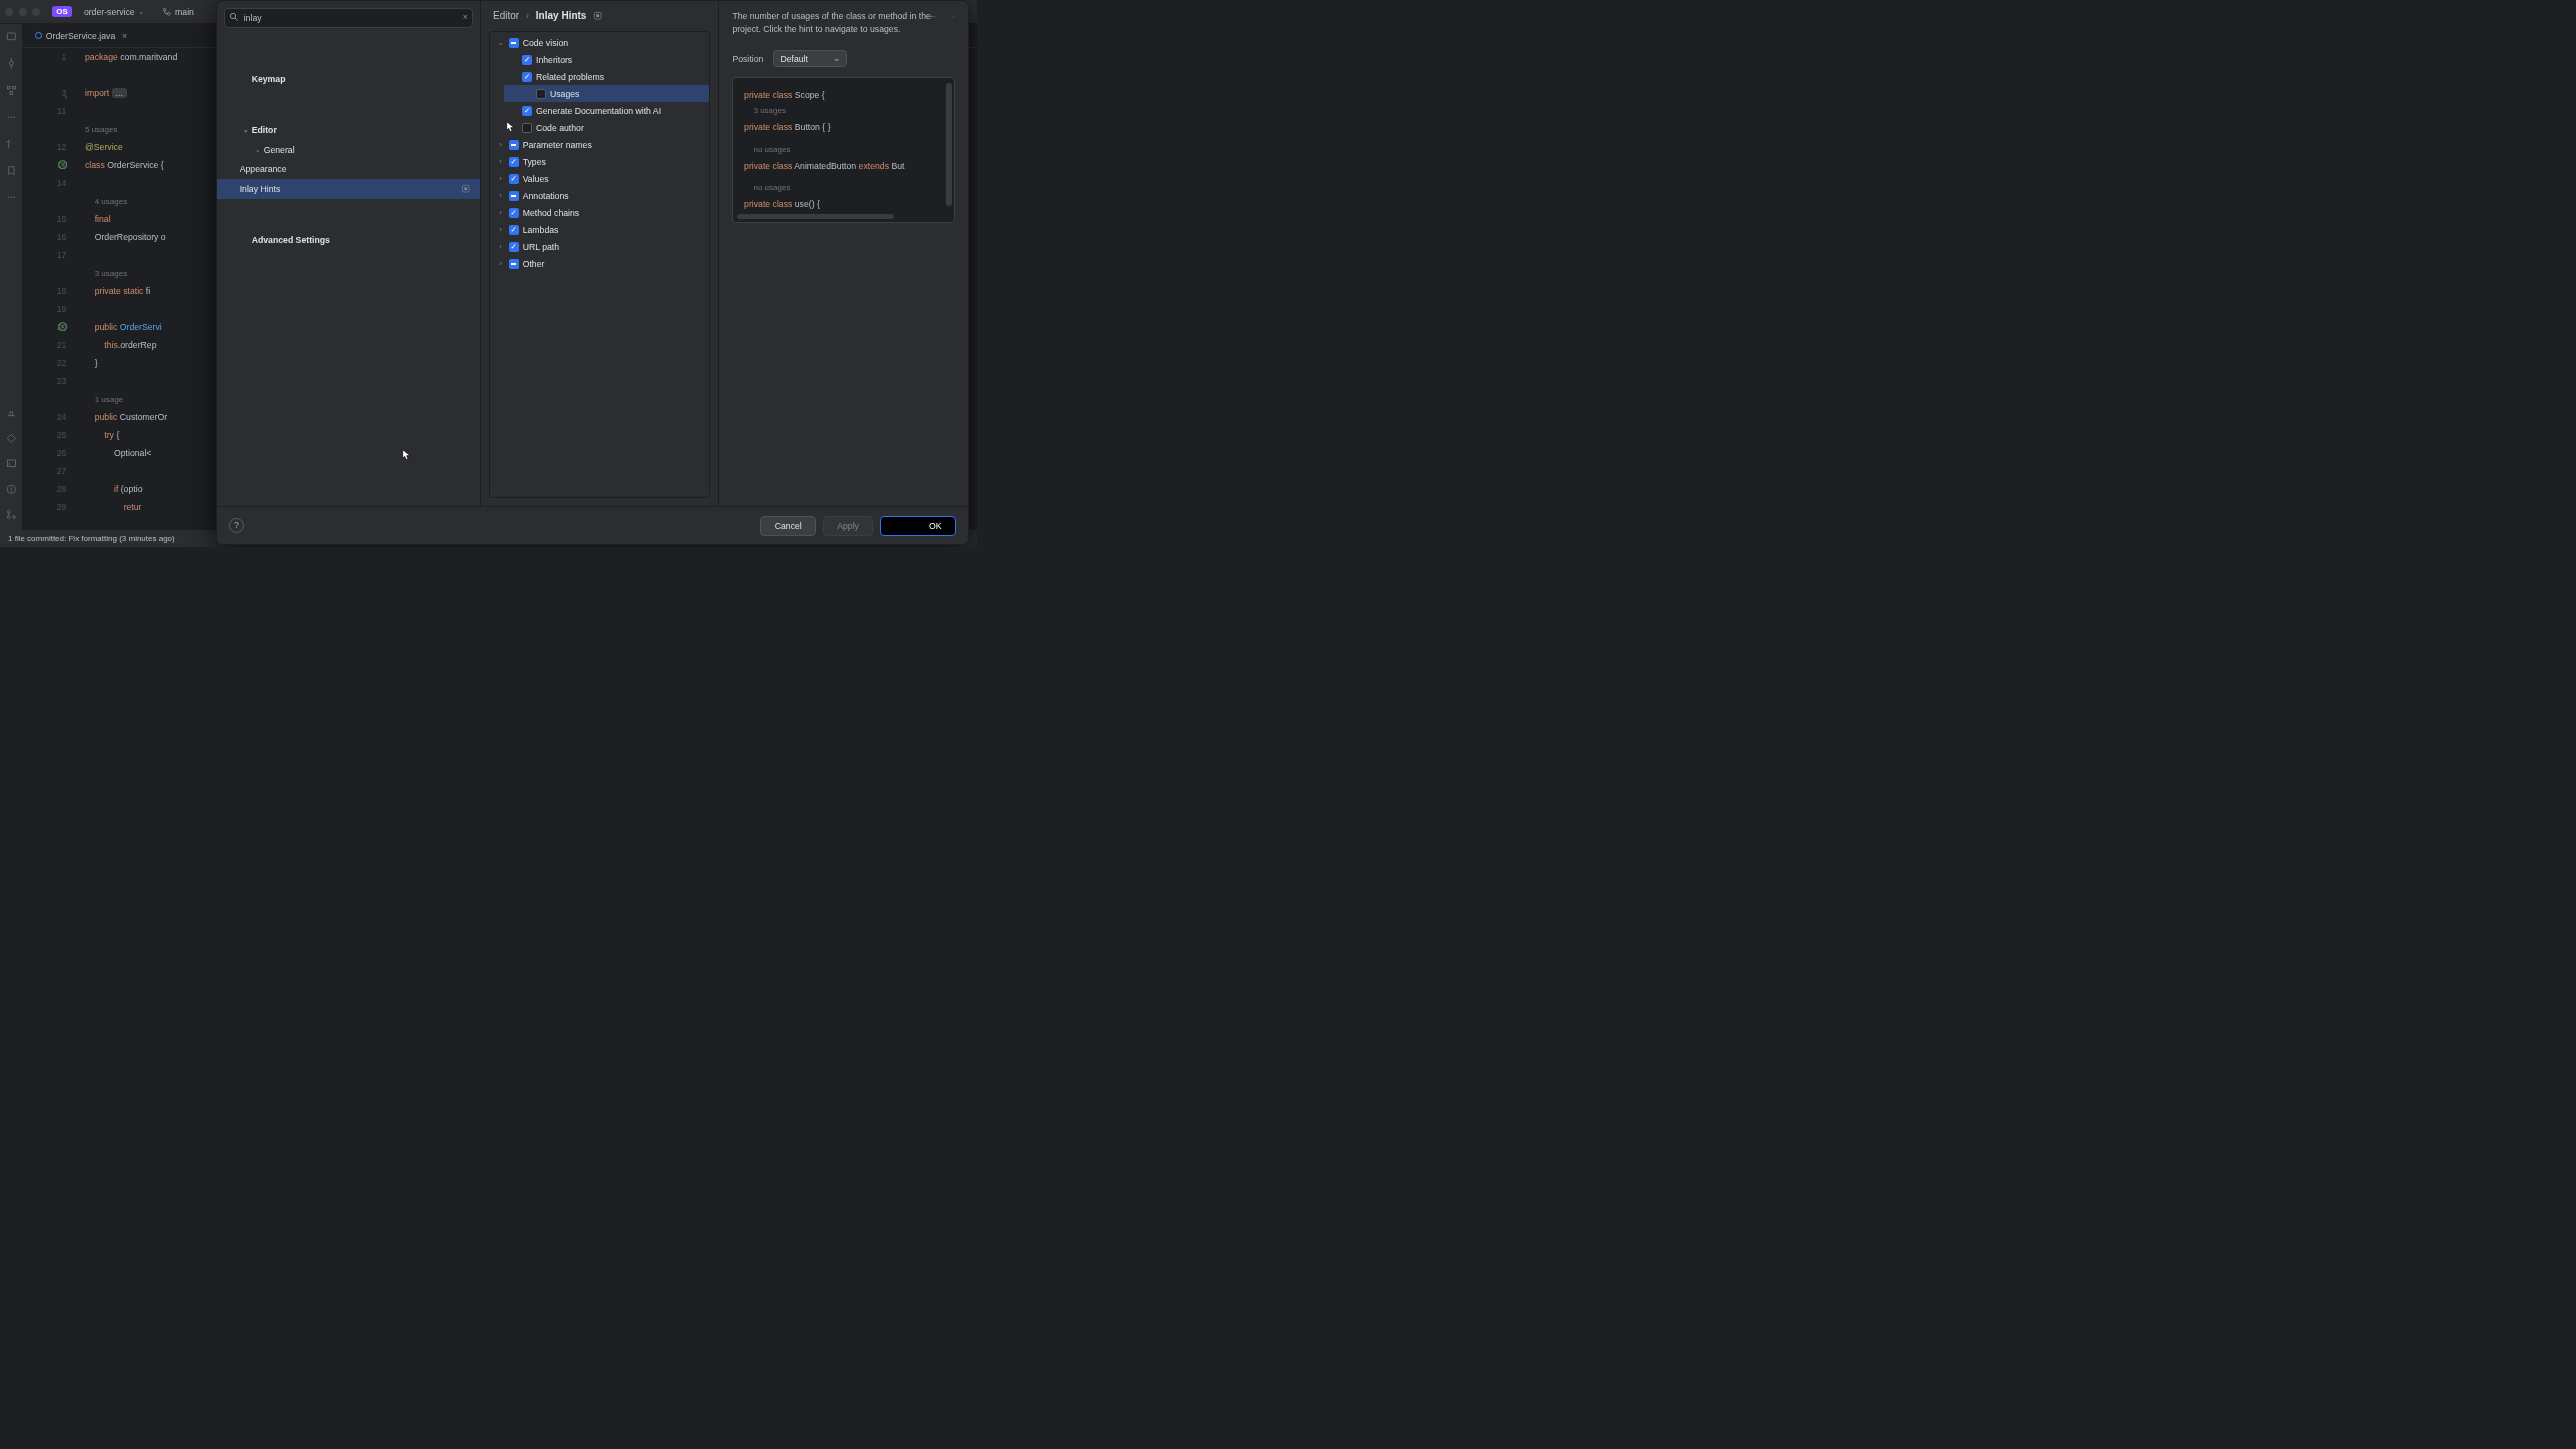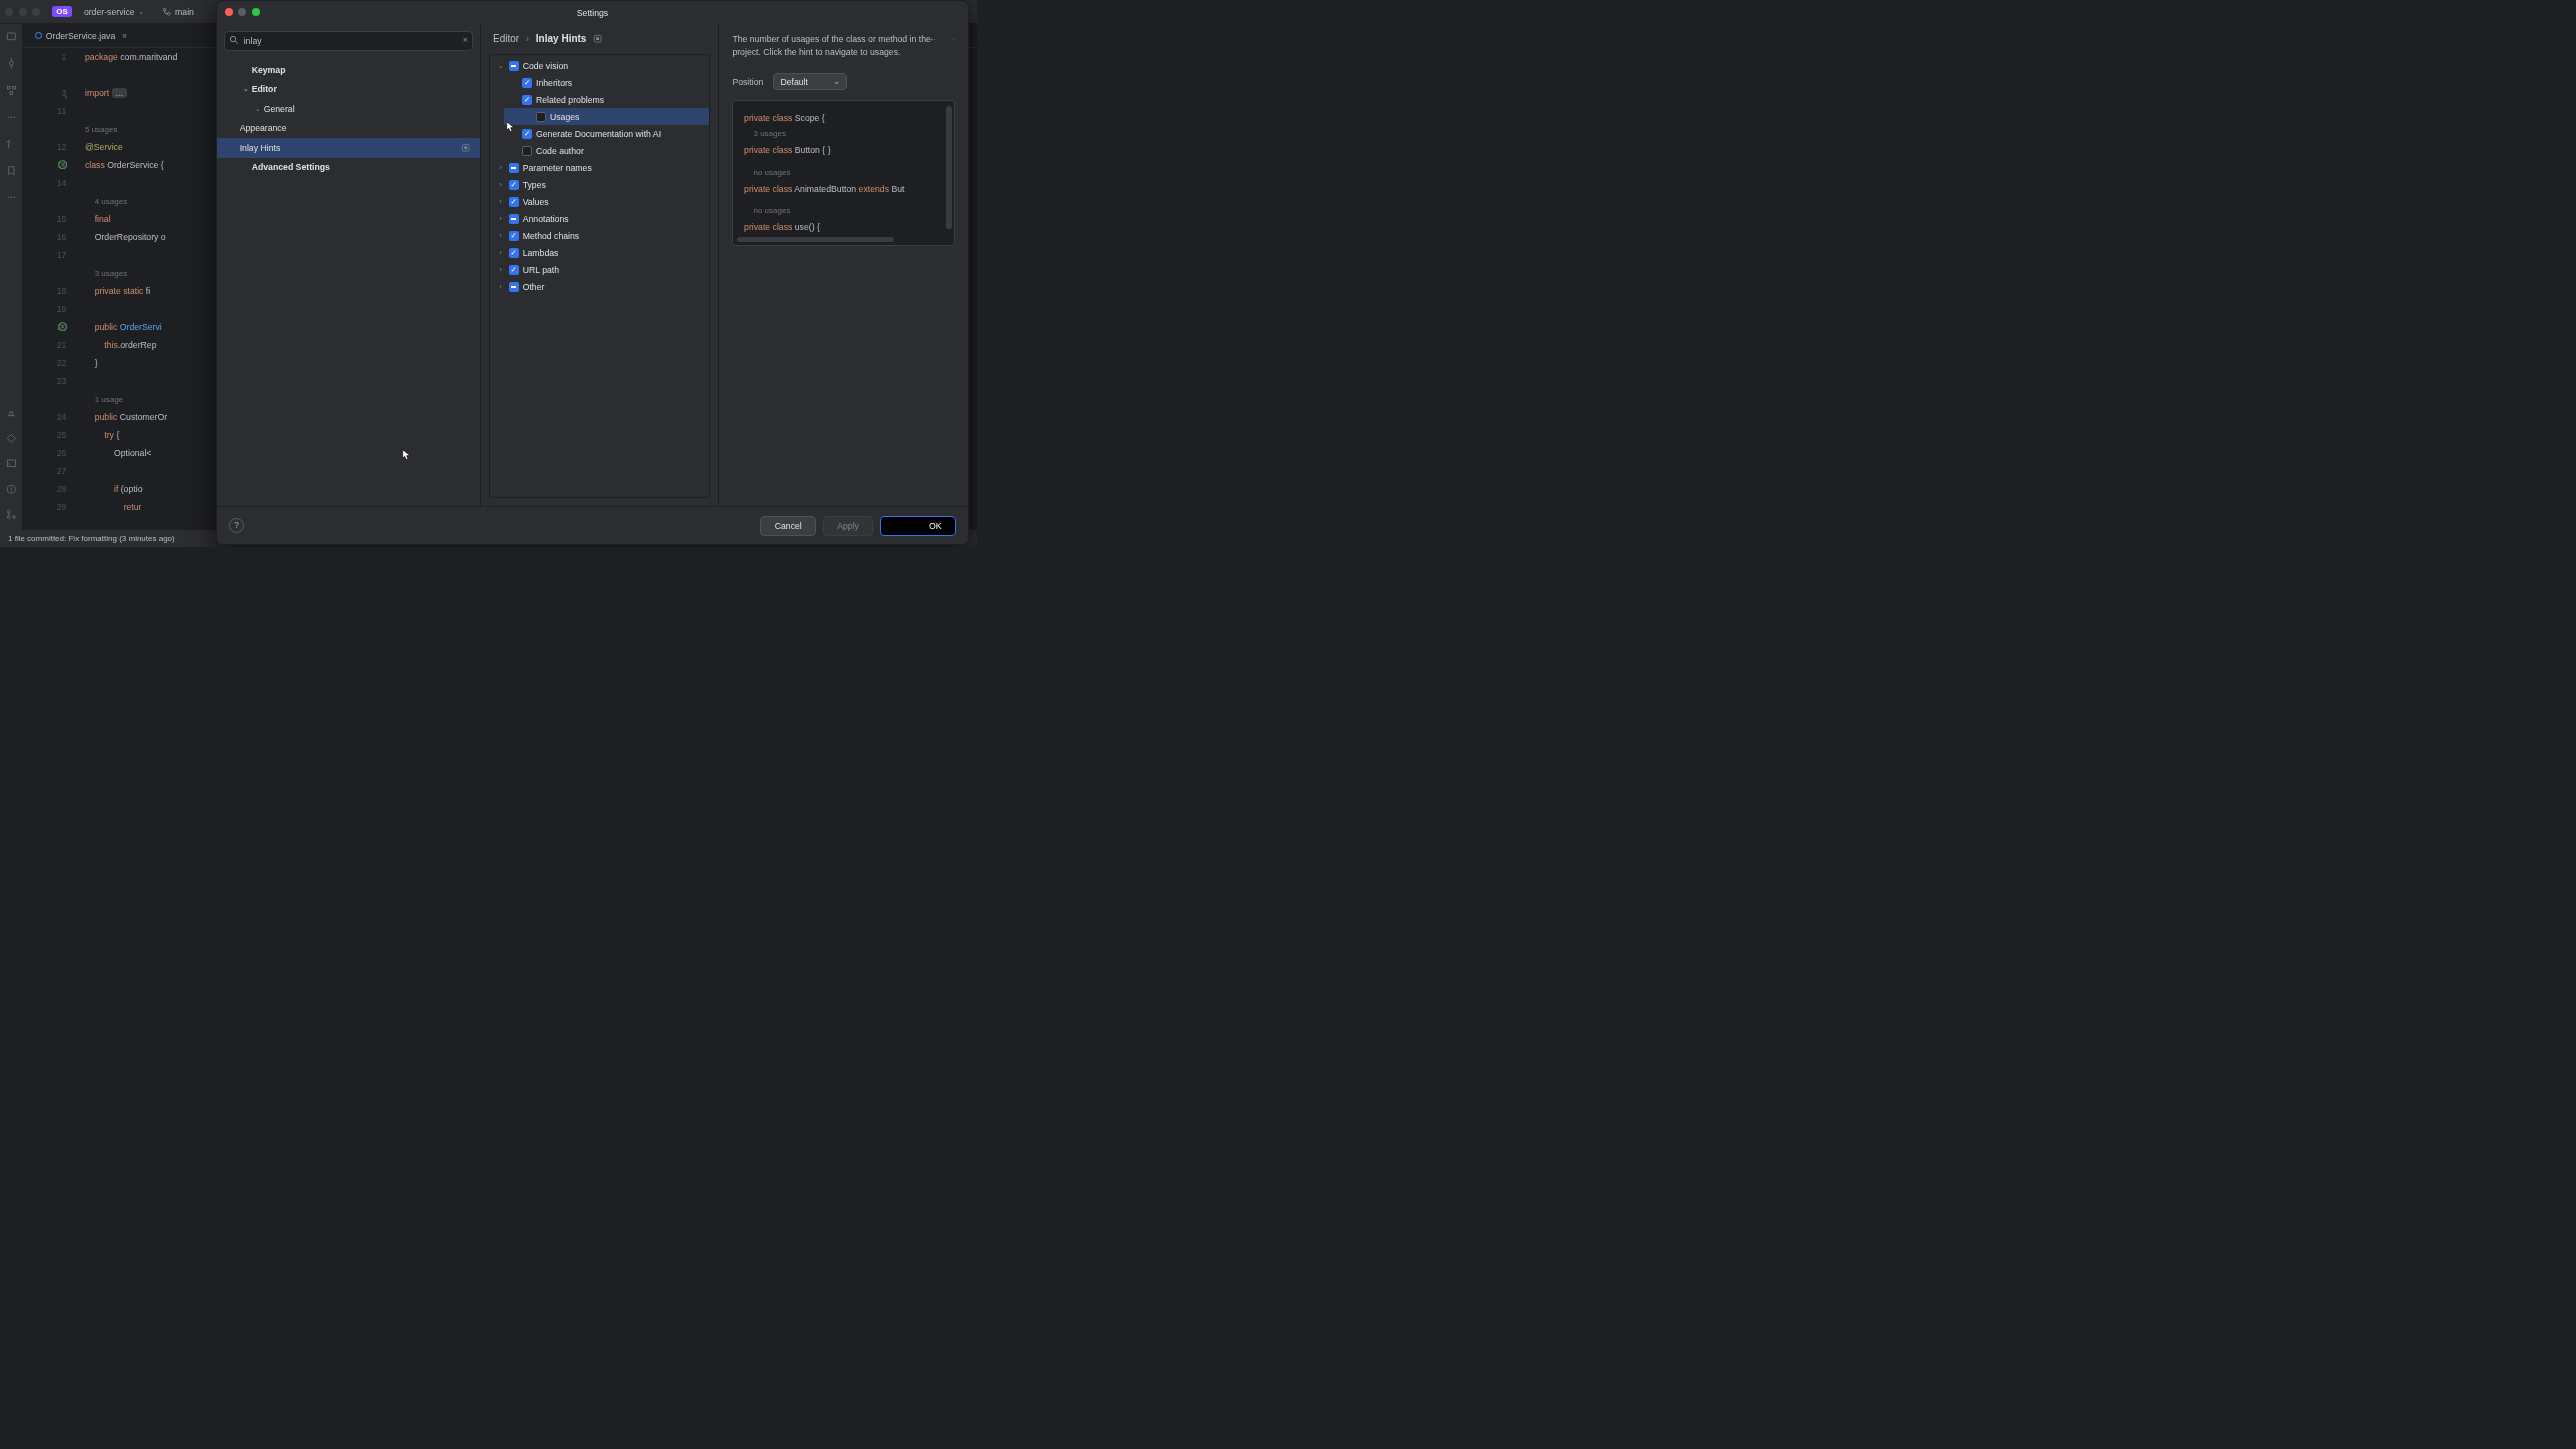--- a/index.html
+++ b/index.html
@@ -55,21 +55,21 @@
   .search-field { position: relative; }
   .search-field input { width: 100%; height: 20px; background: #1e1f22; border: 0.7px solid #3c3f41; border-radius: 4px; color: #bcbec4; padding: 0 19px; font-size: 8.7px; outline: none; }
   .search-field .sicon { position: absolute; left: 5.4px; top: 4.7px; color: #8f9195; }
   .search-field .clear { position: absolute; right: 5.4px; top: 4px; color: #8f9195; cursor: pointer; }
 
   .tree { padding: 2.7px 0; }
   .tree-row { display: flex; align-items: center; height: 19.5px; padding-left: 12px; cursor: pointer; color: #dfe1e5; }
   .tree-row.level1 { padding-left: 24px; font-weight: 600; }
   .tree-row.level2 { padding-left: 36px; }
   .tree-row.level3 { }
-  .tree-row.bold { font-weight: 700; }
+  .tree-row.bold { font-weight: 700; margin-top: 32px; }
   .tree-row.selected { background: #2e436e; }
   .tree-row .tw { width: 9.4px; display: inline-flex; justify-content: center; color: #8f9195; font-size: 6.7px; margin-right: 1.3px; }
   .tree-row .modmark { margin-left: auto; margin-right: 9.4px; width: 9.4px; height: 9.4px; opacity: .7; }
 
   .settings-content { flex: 1; display: flex; min-width: 0; }
 
   .center-panel { width: 238px; border-right: 0.7px solid #1e1f22; display: flex; flex-direction: column; }
   .breadcrumb { padding: 9.4px 12px 6.7px; display: flex; align-items: center; gap: 6.7px; color: #dfe1e5; font-size: 10px; }
   .breadcrumb .root { color: #bcbec4; }
   .breadcrumb .sep { color: #6f737a; }
@@ -259,28 +259,20 @@
         </svg>
       </span>
   </div>
 
   <div class="ide-status">
     <span>1 file committed: Fix formatting (3 minutes ago)</span>
   </div>
 </div>
 
 <div class="modal">
-  <div class="modal-titlebar">
-    <div class="modal-traffic">
-      <span class="mt red"></span>
-      <span class="mt yel"></span>
-      <span class="mt grn"></span>
-    </div>
-    <span class="modal-title">Settings</span>
-  </div>
 
   <div class="modal-body">
 
     <div class="settings-sidebar">
       <div class="search-wrap">
         <div class="search-field">
           <span class="sicon">
             <svg width="9.4" height="9.4" viewBox="0 0 14 14">
                 <circle cx="6" cy="6" r="4" fill="none" stroke="#8f9195" stroke-width="1.4"></circle>
                 <line x1="9" y1="9" x2="13" y2="13" stroke="#8f9195" stroke-width="1.4"></line>

